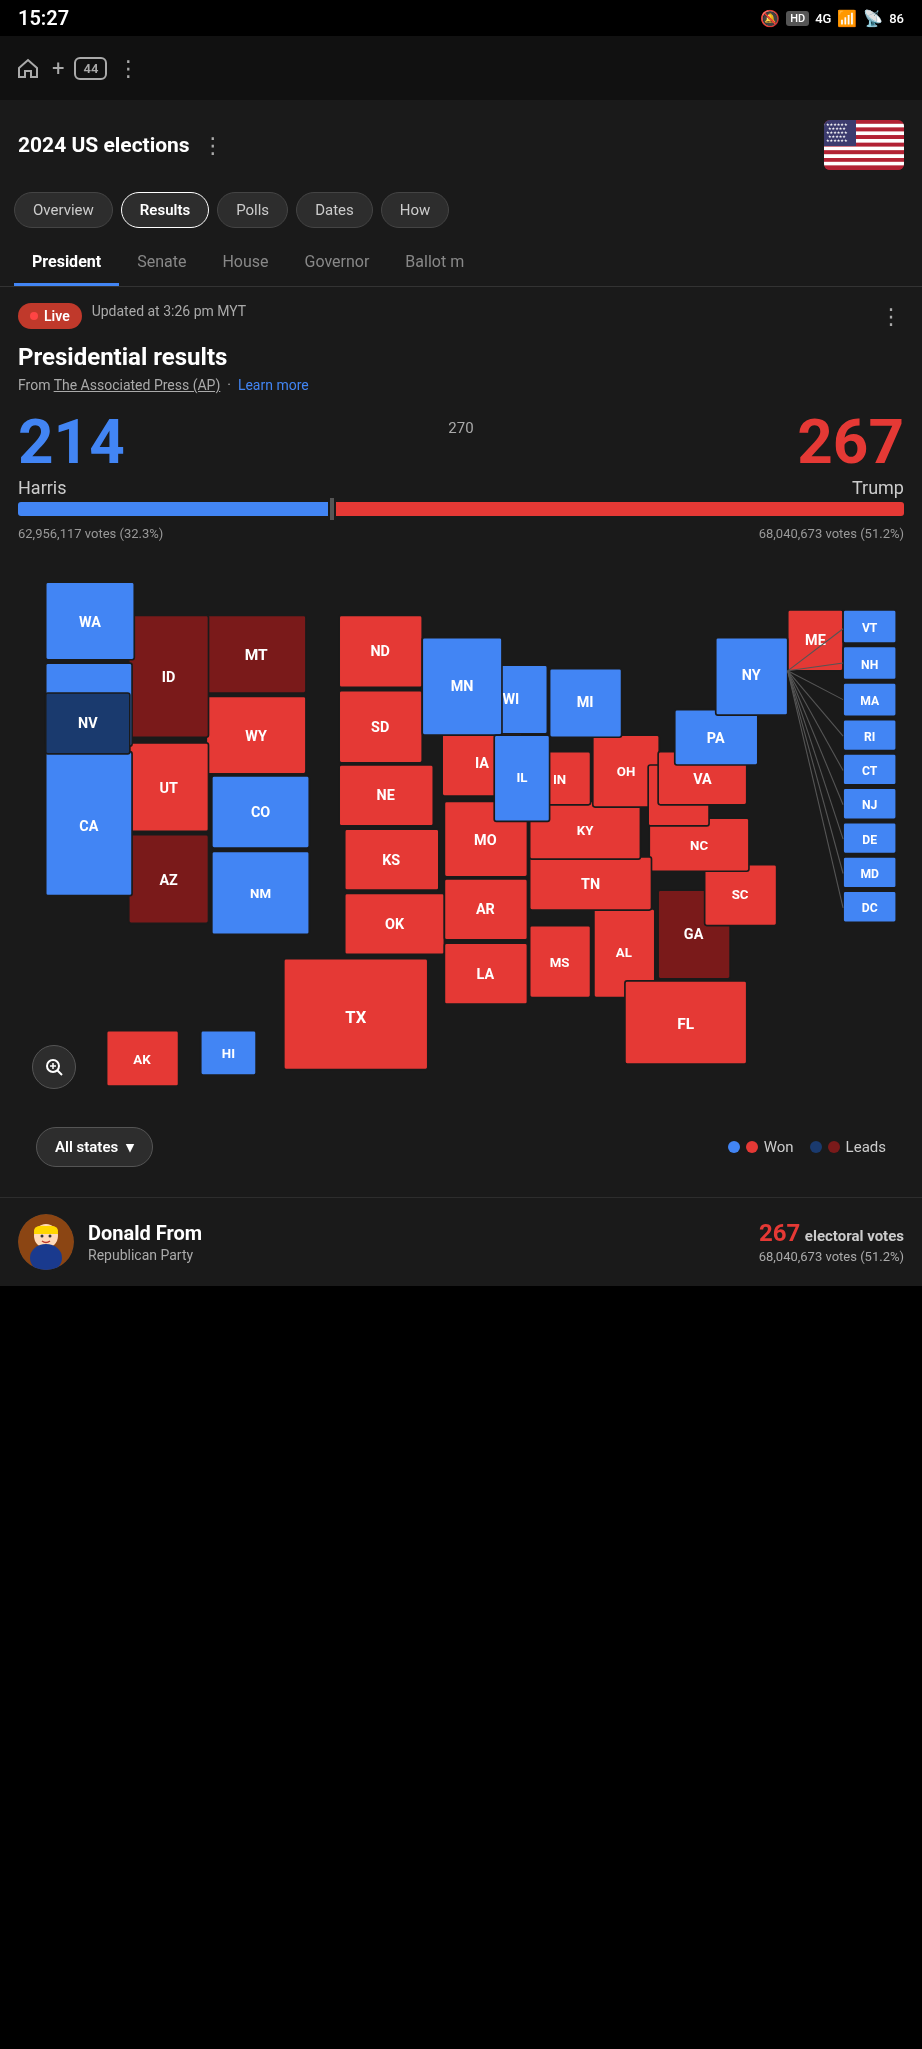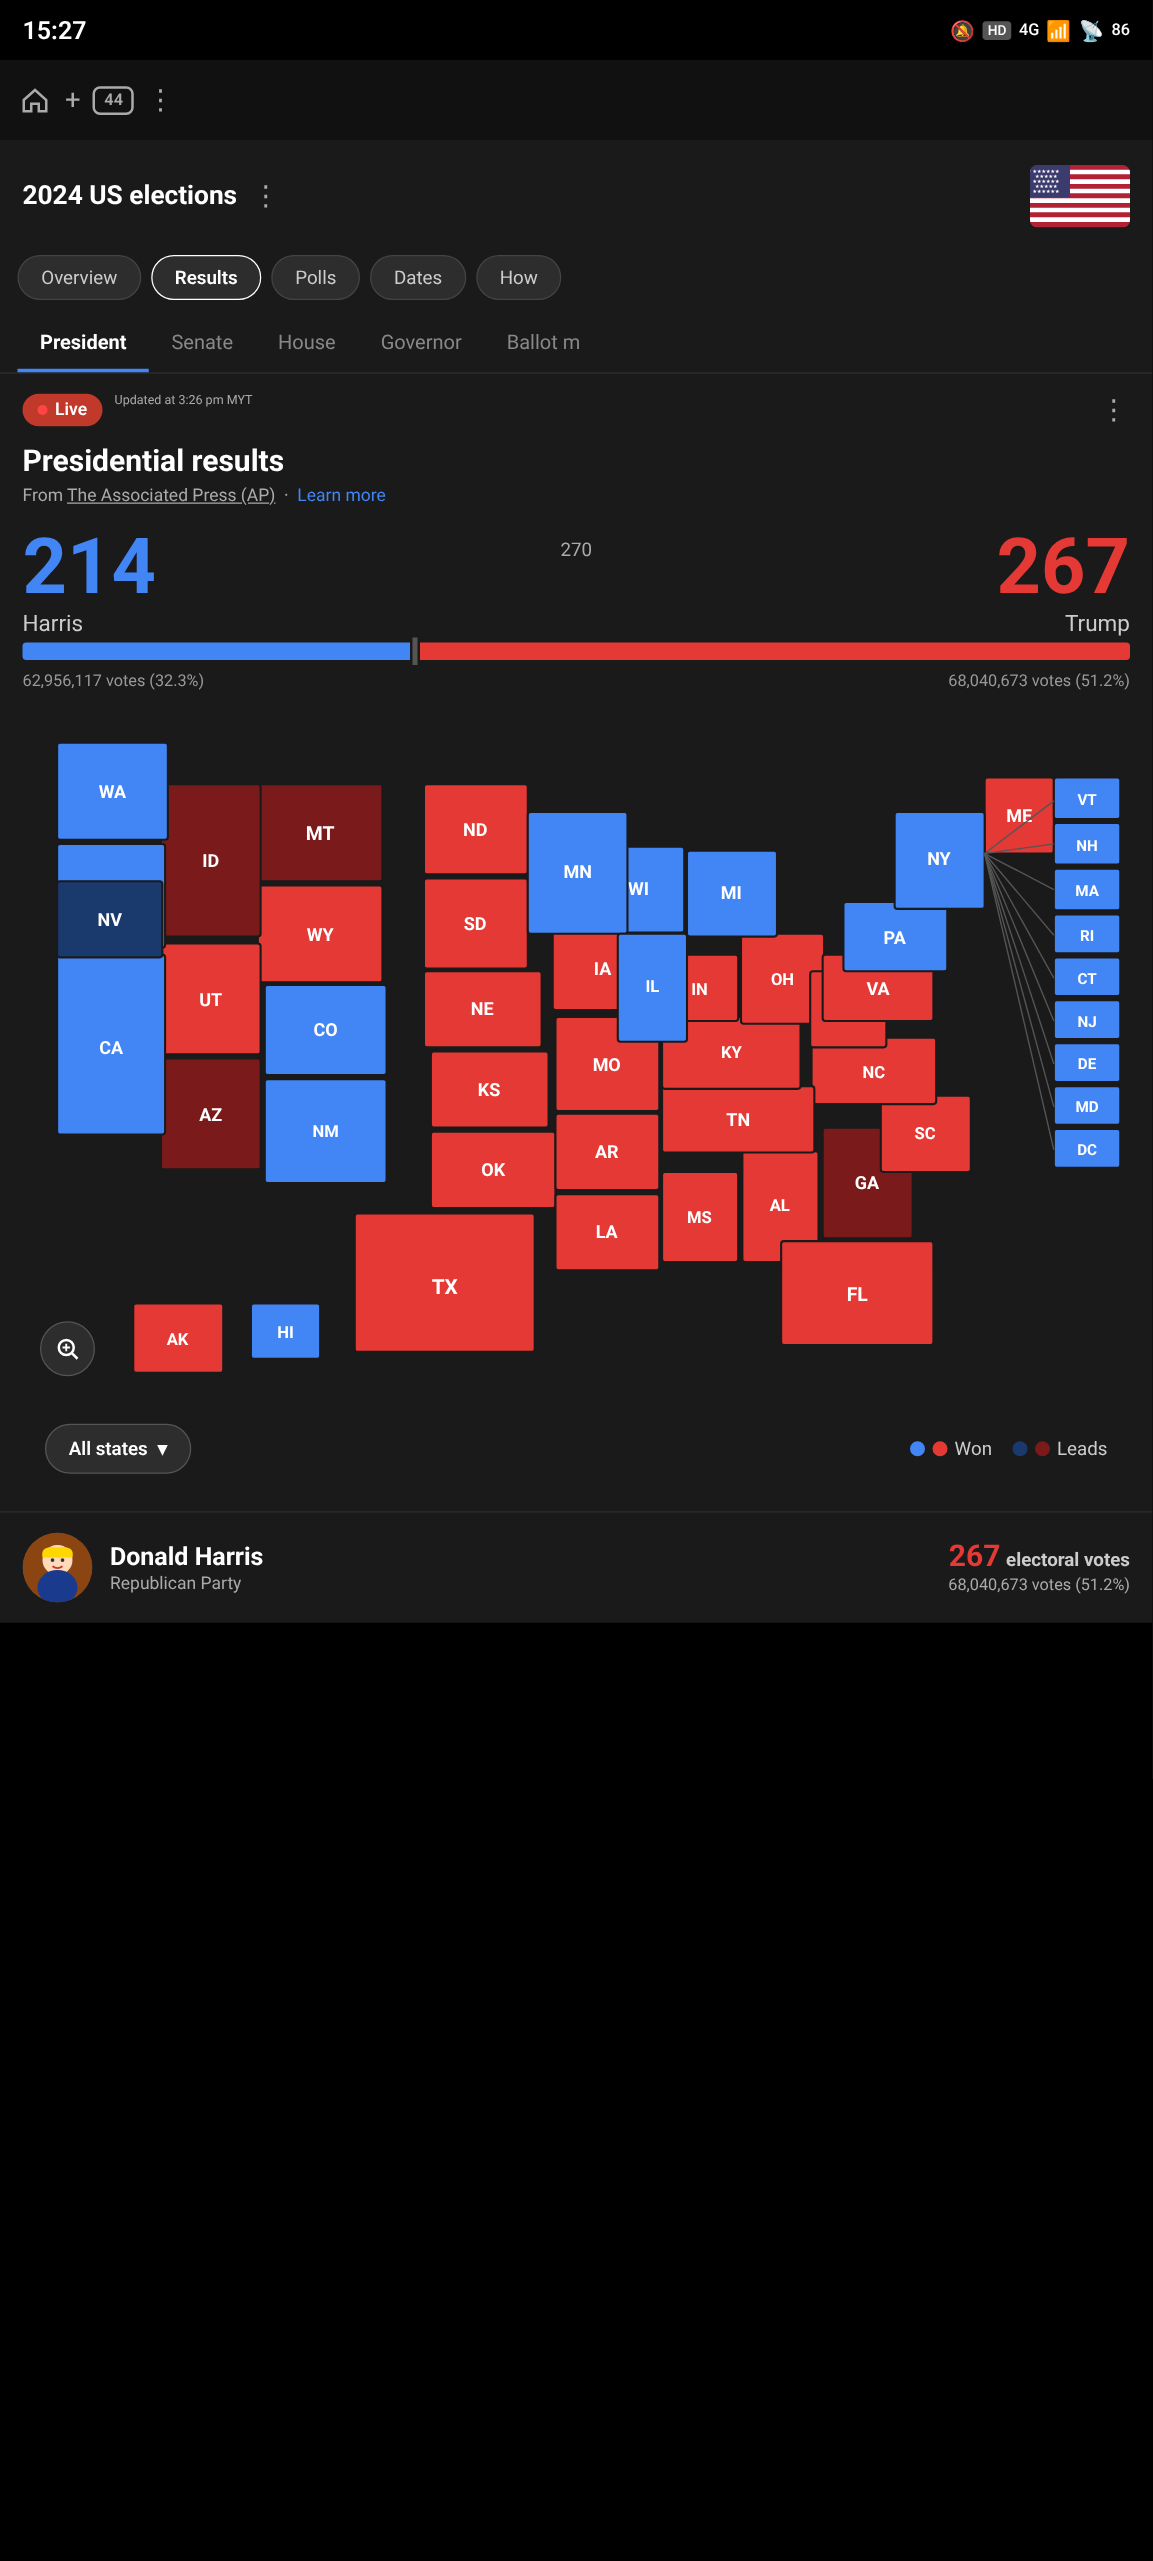--- a/index.html
+++ b/index.html
@@ -13,21 +13,21 @@
       overflow-x: hidden;
     }
 
     
     .status-bar {
       background: #000;
       display: flex;
       justify-content: space-between;
       align-items: center;
       padding: 8px 18px;
-      height: 48px;
+      height: 36px;
     }
     .status-time {
       font-size: 20px;
       font-weight: 600;
       color: #fff;
     }
     .status-icons {
       display: flex;
       align-items: center;
       gap: 6px;
@@ -193,21 +193,21 @@
       font-weight: 600;
       color: #fff;
     }
     .live-dot {
       width: 8px;
       height: 8px;
       background: #ff4444;
       border-radius: 50%;
     }
     .updated-text {
-      font-size: 10px;
+      font-size: 14px;
       color: #aaa;
     }
     .live-menu {
       font-size: 22px;
       color: #aaa;
       letter-spacing: 2px;
     }
 
     
     .results-title {
@@ -753,21 +753,21 @@
         <ellipse cx="28" cy="44" rx="16" ry="14" fill="#1a3a8e"></ellipse>
 
         <path d="M16 20 Q14 10 28 12 Q42 10 40 20" fill="#FFD700"></path>
 
         <circle cx="24" cy="22" r="1.5" fill="#333"></circle>
         <circle cx="32" cy="22" r="1.5" fill="#333"></circle>
         <path d="M24 27 Q28 30 32 27" stroke="#c0392b" stroke-width="1.5" fill="none"></path>
       </svg>
     </div>
     <div class="candidate-info">
-      <div class="candidate-display-name">Donald Harris</div>
+      <div class="candidate-display-name">Donald From</div>
       <div class="candidate-party">Republican Party</div>
     </div>
     <div class="candidate-votes">
       <div class="electoral-votes">
         <span>267</span>
         <span style="font-size:15px;color:#ccc;"> </span><span style="font-size:15px;color:#ccc;">electoral votes</span>
       </div>
       <div class="popular-votes">68,040,673 votes (51.2%)</div>
     </div>
   </div>

